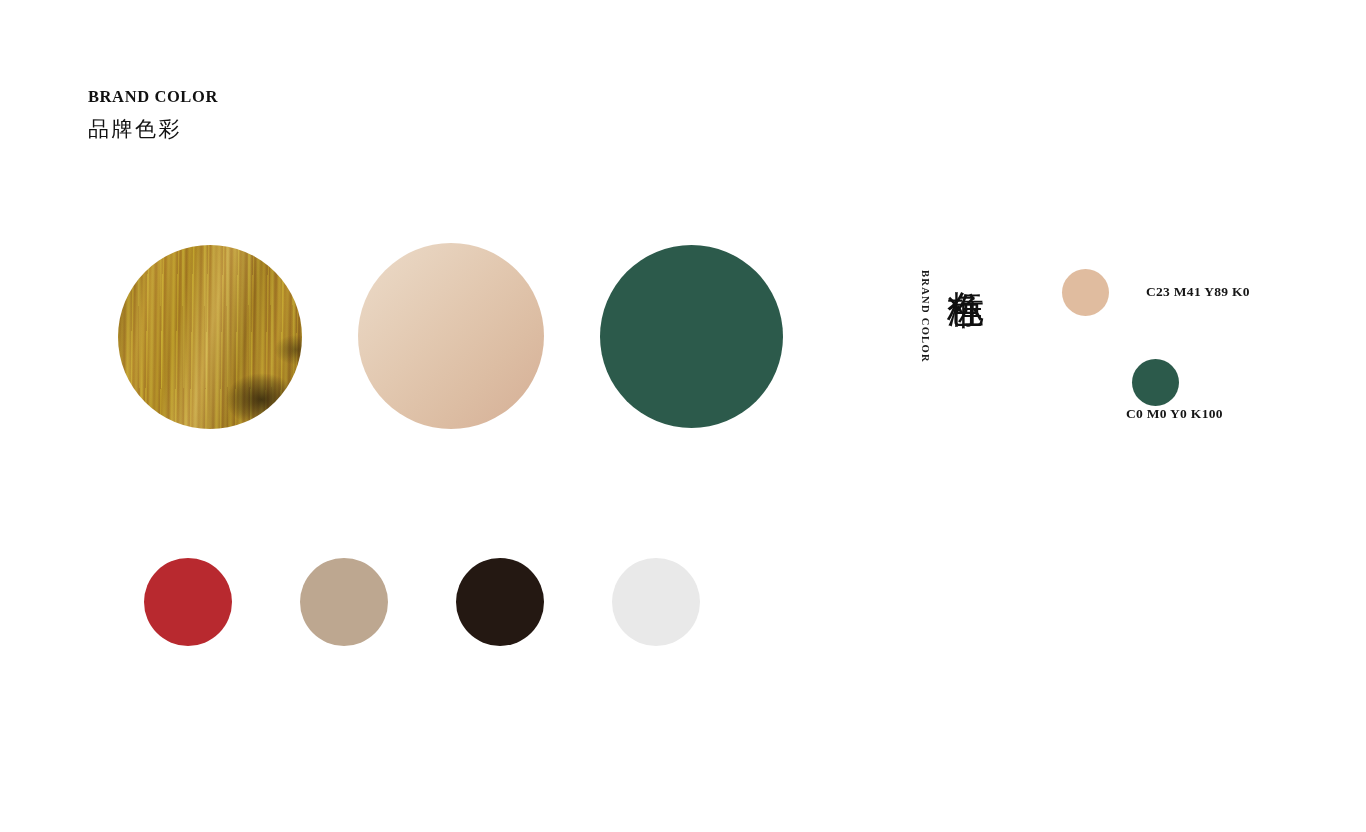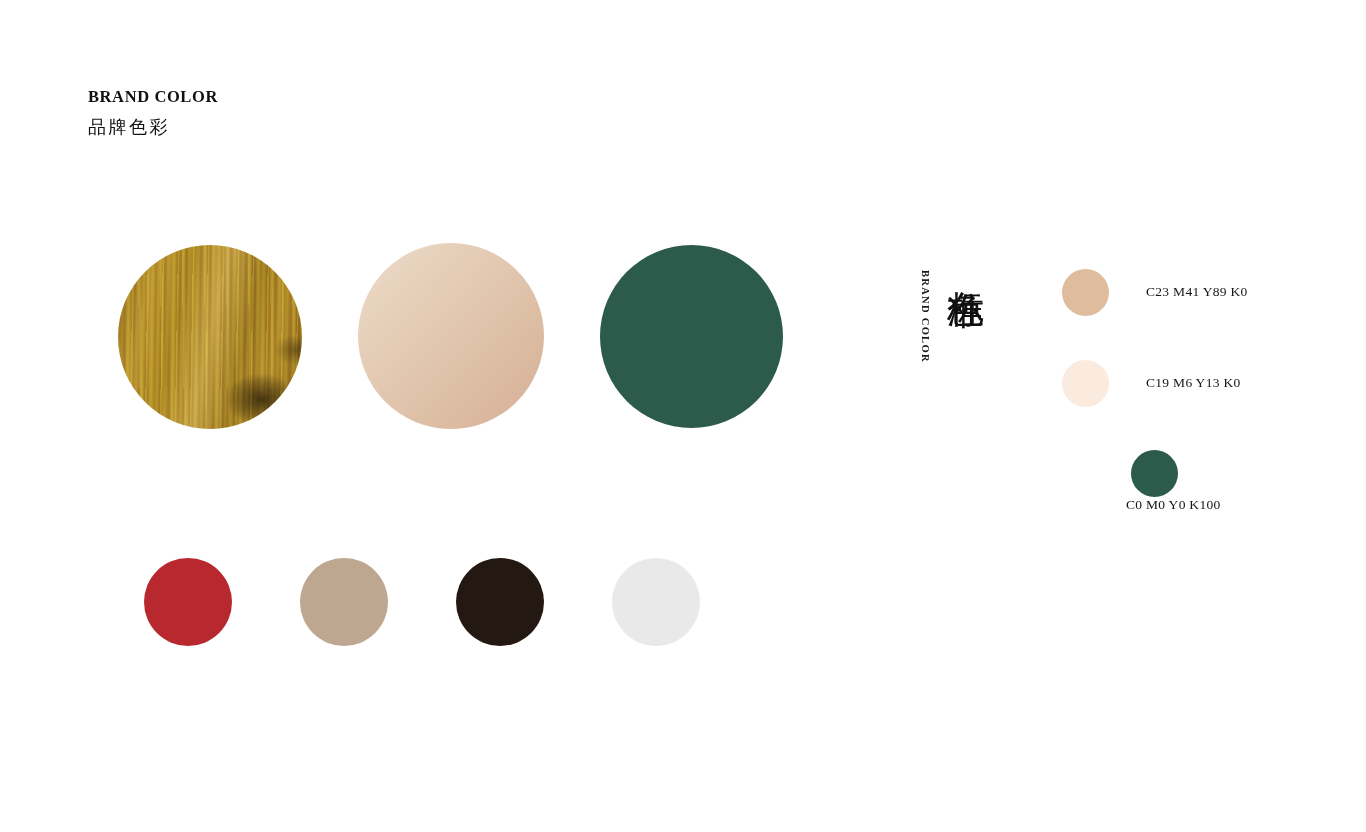--- a/index.html
+++ b/index.html
@@ -28,21 +28,21 @@
     font-size: 16.5px;
     letter-spacing: 0.6px;
     color: #111111;
     line-height: 1.1;
     white-space: nowrap;
   }
   #title-cn {
     margin-top: 11px;
     font-family: "Liberation Serif", "DejaVu Serif", serif;
     font-weight: normal;
-    font-size: 18px;
+    font-size: 21px;
     letter-spacing: 2.5px;
     color: #121212;
     line-height: 1.2;
     white-space: nowrap;
   }
 
   
   .big-circle {
     position: absolute;
     border-radius: 50%;
@@ -177,21 +177,21 @@
   .legend-row:last-child { margin-bottom: 0; flex-direction: column; }
   .legend-dot {
     width: 47px;
     height: 47px;
     border-radius: 50%;
     flex: 0 0 auto;
   }
   .legend-text {
     margin-left: 37px;
     font-family: "Liberation Serif", "DejaVu Serif", serif;
-    font-weight: normal;
+    font-weight: bold;
     font-size: 13.5px;
     letter-spacing: 0.3px;
     color: #161616;
     white-space: nowrap;
   }
 </style>
 </head>
 <body>
 
 <div id="header-block">
@@ -212,20 +212,16 @@
   <div id="vertical-en">BRAND COLOR</div>
   <div id="vertical-cn">标准色</div>
 </div>
 
 <div id="legend">
   <div class="legend-row">
     <div class="legend-dot" style="background-color: rgb(224, 188, 159);"></div>
     <div class="legend-text">C23 M41 Y89 K0</div>
   </div>
   <div class="legend-row">
-    <div class="legend-dot" style="background-color: rgb(251, 234, 222);"></div>
-    <div class="legend-text">C19 M6 Y13 K0</div>
-  </div>
-  <div class="legend-row">
     <div class="legend-dot" style="background-color: rgb(44, 90, 75);"></div>
     <div class="legend-text">C0 M0 Y0 K100</div>
   </div>
 </div>
 
 </body></html>

